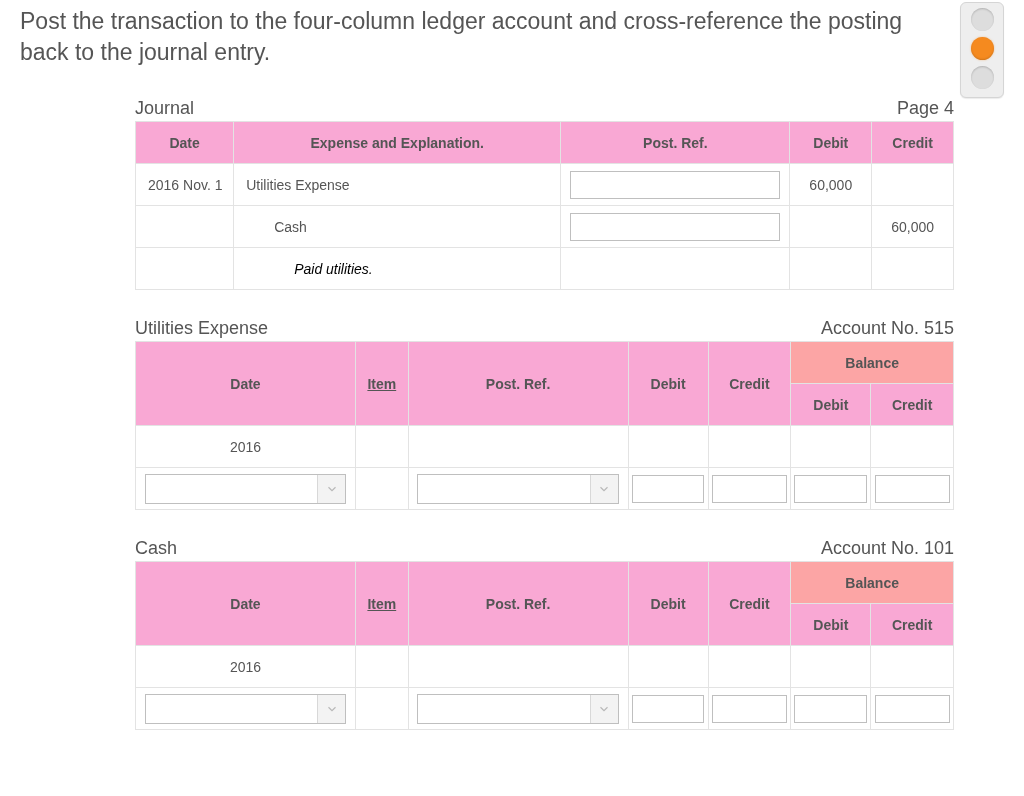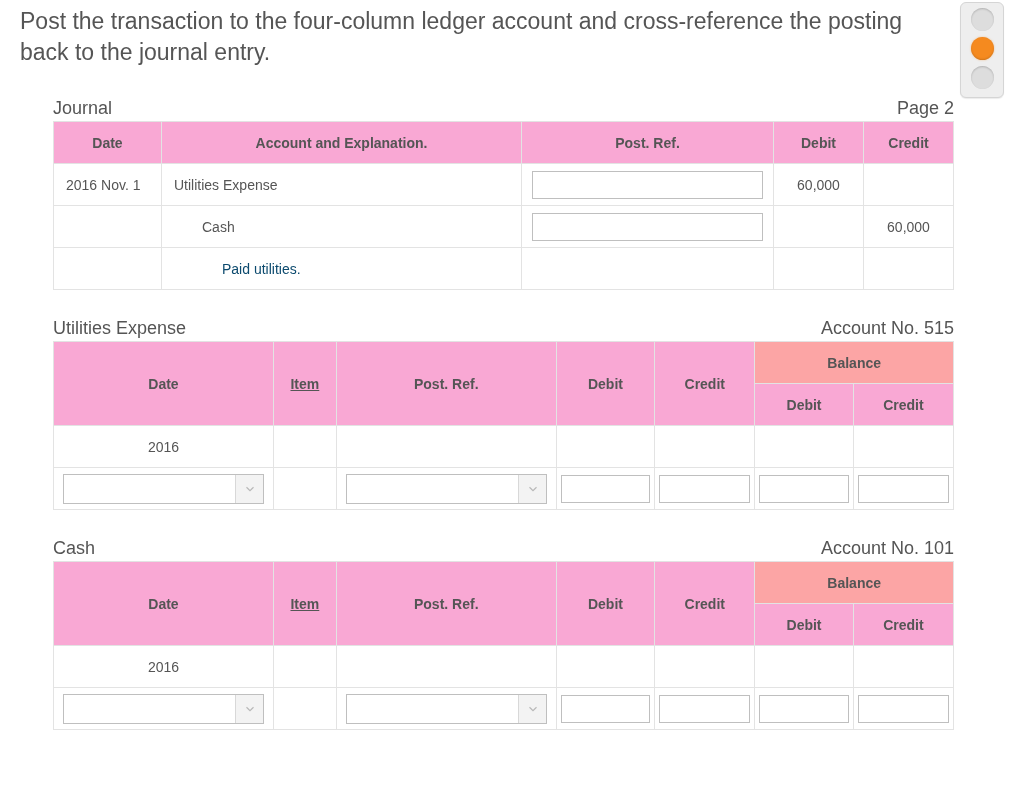--- a/index.html
+++ b/index.html
@@ -35,21 +35,21 @@
     box-shadow: 0 1px 1px rgba(0,0,0,0.08);
   }
   .light {
     width: 23px; height: 23px; border-radius: 50%;
     background: #ddd;
     box-shadow: inset 0 1px 2px rgba(0,0,0,0.2);
   }
   .light.on-orange { background: #f58a1f; box-shadow: 0 0 2px rgba(245,138,31,0.5), inset 0 -1px 2px rgba(0,0,0,0.15); }
 
   .section {
-    margin: 0 50px 28px 33px;
+    margin: 0 50px 28px 115px;
   }
   .sec-head {
     display: flex;
     justify-content: space-between;
     align-items: baseline;
     font-size: 18px;
     color: #555;
     margin-bottom: 2px;
   }
   table {
@@ -65,21 +65,21 @@
     text-align: center;
     color: #555;
   }
   th {
     background: #f9a8d4;
     font-weight: 600;
   }
   td { background: #fff; }
   .lalign { text-align: left; padding-left: 12px; }
   .indent1 { text-align: left; padding-left: 40px; }
-  .indent2 { text-align: left; padding-left: 60px; color: #0c4a6e; }
+  .indent2 { text-align: left; padding-left: 60px; font-style: italic; color: #000000; }
 
   .txt-in {
     width: 92%;
     height: 28px;
     border: 1px solid #bfbfbf;
     background: #fff;
     font-size: 14px;
     padding: 0 6px;
   }
   .sel-wrap {
@@ -131,27 +131,27 @@
     <div class="traffic">
       <div class="light"></div>
       <div class="light on-orange"></div>
       <div class="light"></div>
     </div>
   </div>
 
   <div class="section">
     <div class="sec-head">
       <span>Journal</span>
-      <span>Page 2</span>
+      <span>Page 4</span>
     </div>
     <table>
       <thead>
         <tr>
           <th class="j-date">Date</th>
-          <th class="j-acct">Account and Explanation.</th>
+          <th class="j-acct">Expense and Explanation.</th>
           <th class="j-ref">Post. Ref.</th>
           <th class="j-deb">Debit</th>
           <th class="j-cred">Credit</th>
         </tr>
       </thead>
       <tbody>
         <tr>
           <td class="lalign">2016 Nov. 1</td>
           <td class="lalign">Utilities Expense</td>
           <td>

